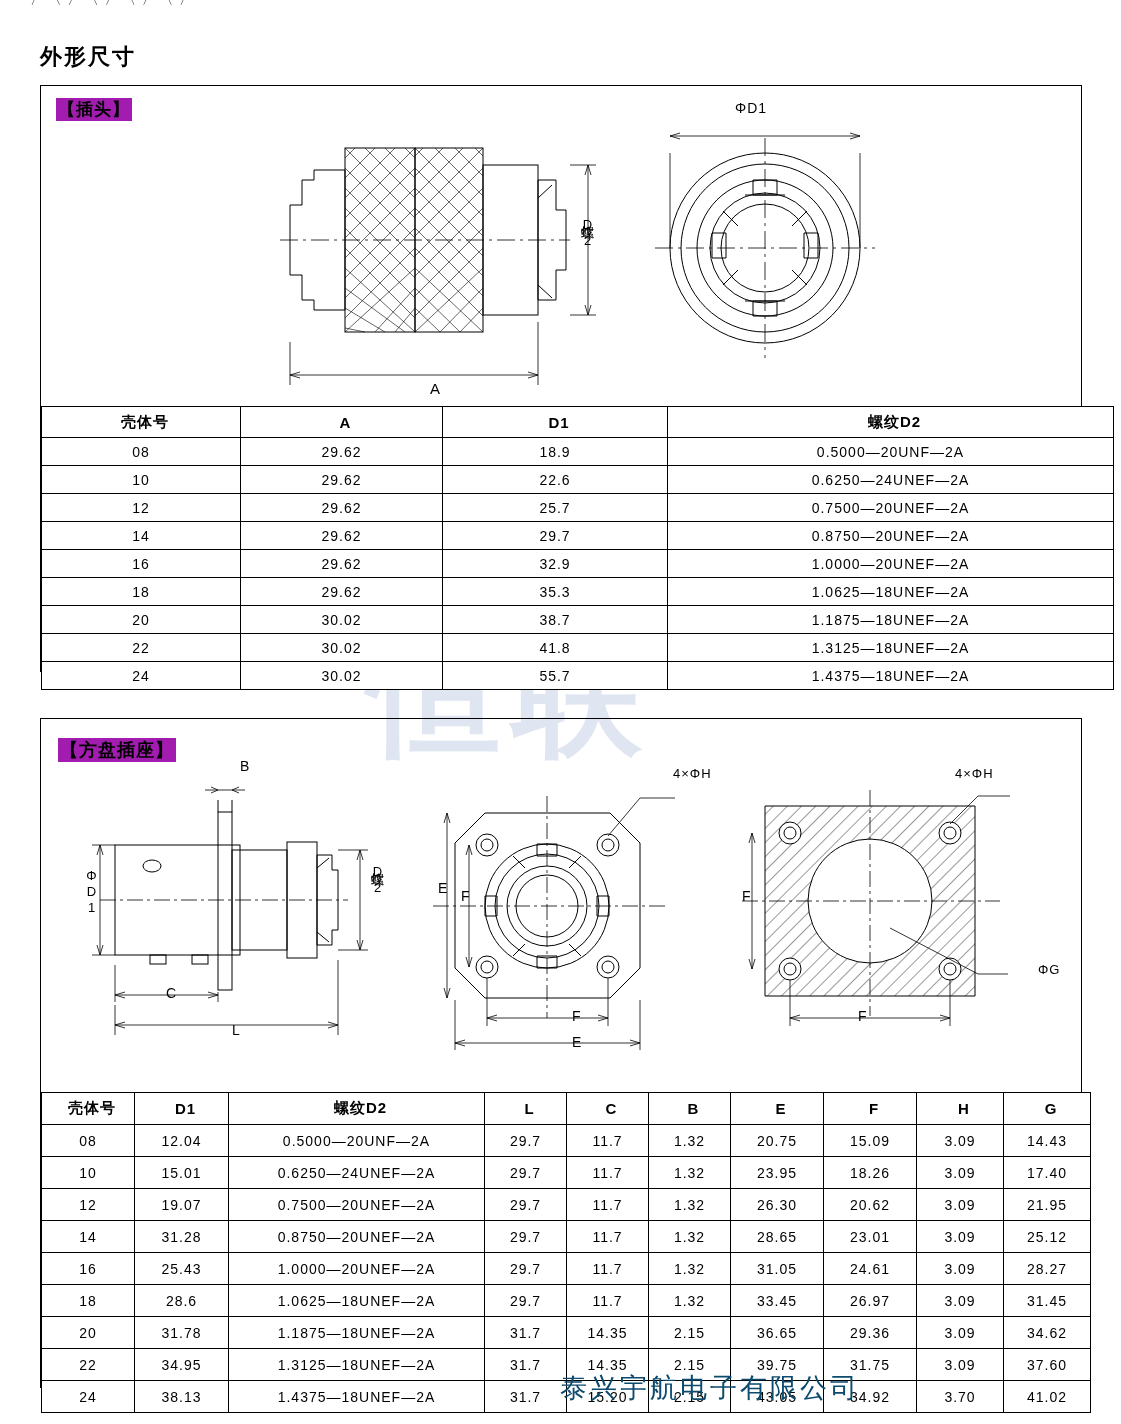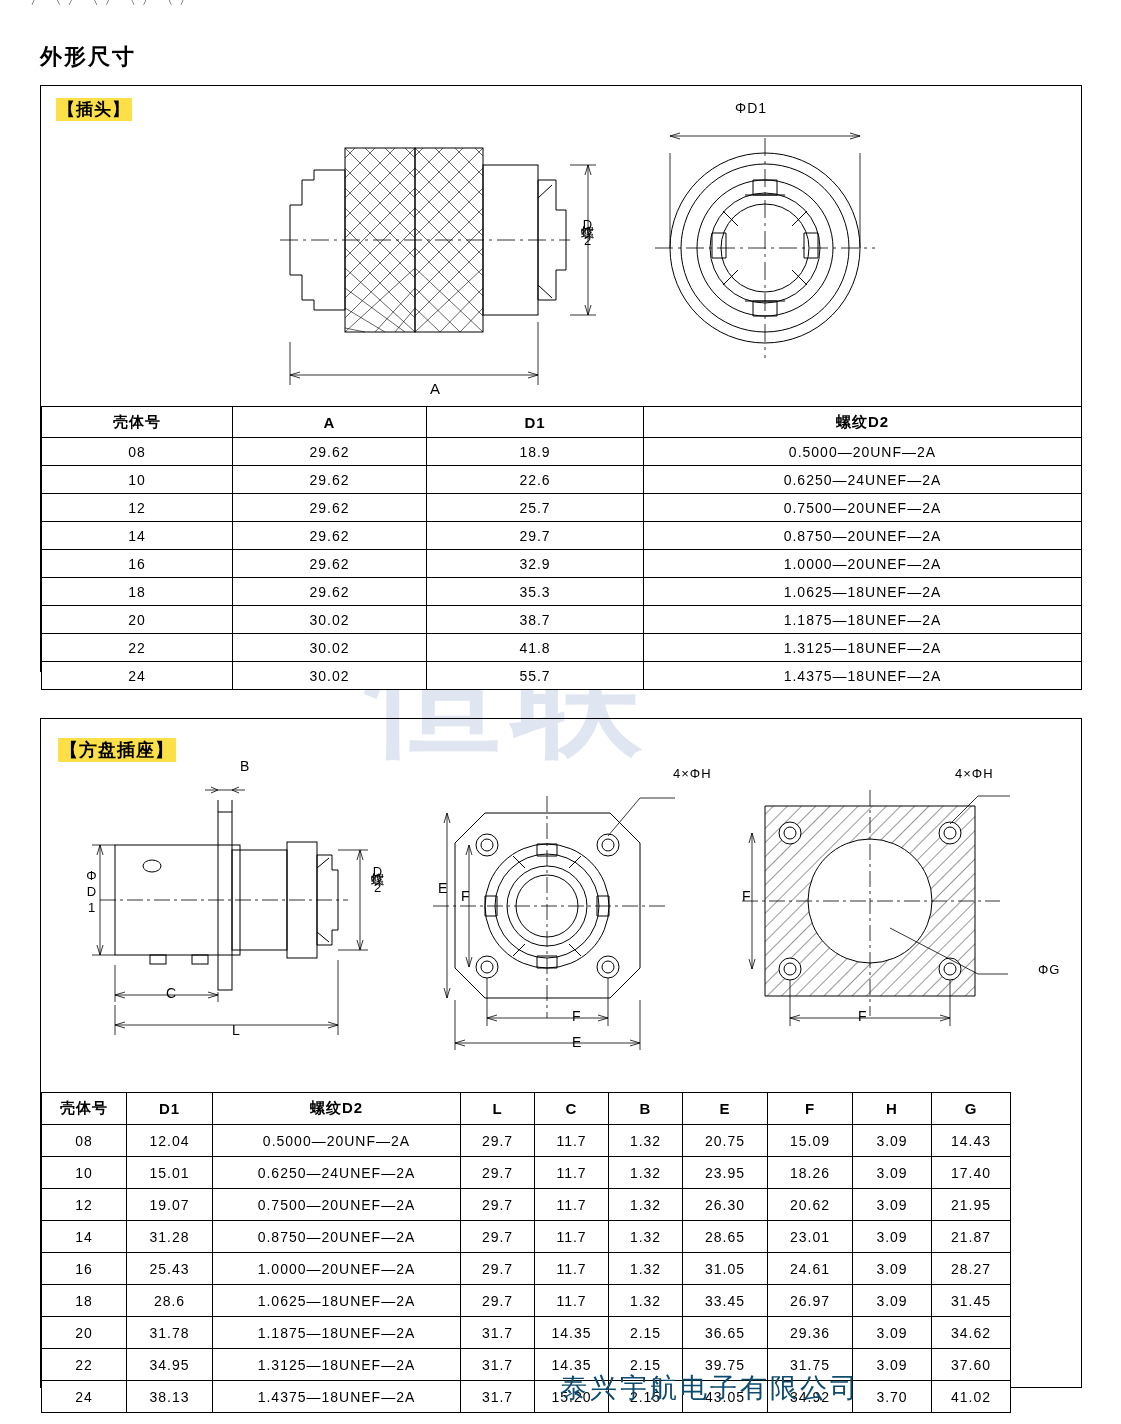--- a/index.html
+++ b/index.html
@@ -44,36 +44,36 @@
 
   .panel{
     position:absolute;border:1px solid #000;background:transparent;
     z-index:1;
   }
   #panel1{left:40px;top:85px;width:1040px;height:585px;}
   #panel2{left:40px;top:718px;width:1040px;height:668px;}
 
   .panel-label{
     position:absolute;font-size:17px;font-weight:bold;letter-spacing:1px;
-    background:#fde047;padding:0 2px;
+    background:#a21caf;padding:0 2px;
   }
 
   
   table{border-collapse:collapse;position:absolute;z-index:2;background:#fff;}
   table td,table th{
     border:1px solid #000;
     text-align:center;
     font-size:14px;
     font-weight:normal;
     padding:0;
     height:27px;
     letter-spacing:1px;
     font-family:"Liberation Sans", sans-serif;
   }
-  table th{font-weight:bold;font-size:15px;height:30px;}
+  table th{font-weight:bold;font-size:15px;height:30px;padding-left:8px;}
   #tbl1{left:41px;top:406px;}
   #tbl2{left:41px;top:1092px;}
   #tbl1 th:nth-child(1),#tbl1 td:nth-child(1){width:190px;}
   #tbl1 th:nth-child(2),#tbl1 td:nth-child(2){width:193px;}
   #tbl1 th:nth-child(3),#tbl1 td:nth-child(3){width:216px;}
   #tbl1 th:nth-child(4),#tbl1 td:nth-child(4){width:437px;}
   #tbl2 th:nth-child(1),#tbl2 td:nth-child(1){width:84px;}
   #tbl2 th:nth-child(2),#tbl2 td:nth-child(2){width:85px;}
   #tbl2 th:nth-child(3),#tbl2 td:nth-child(3){width:247px;}
   #tbl2 th:nth-child(4),#tbl2 td:nth-child(4){width:73px;}
@@ -447,21 +447,21 @@
       <tr>
           <td>14</td>
           <td>31.28</td>
           <td>0.8750—20UNEF—2A</td>
           <td>29.7</td>
           <td>11.7</td>
           <td>1.32</td>
           <td>28.65</td>
           <td>23.01</td>
           <td>3.09</td>
-          <td>21.87</td>
+          <td>25.12</td>
         </tr>
       <tr>
           <td>16</td>
           <td>25.43</td>
           <td>1.0000—20UNEF—2A</td>
           <td>29.7</td>
           <td>11.7</td>
           <td>1.32</td>
           <td>31.05</td>
           <td>24.61</td>

